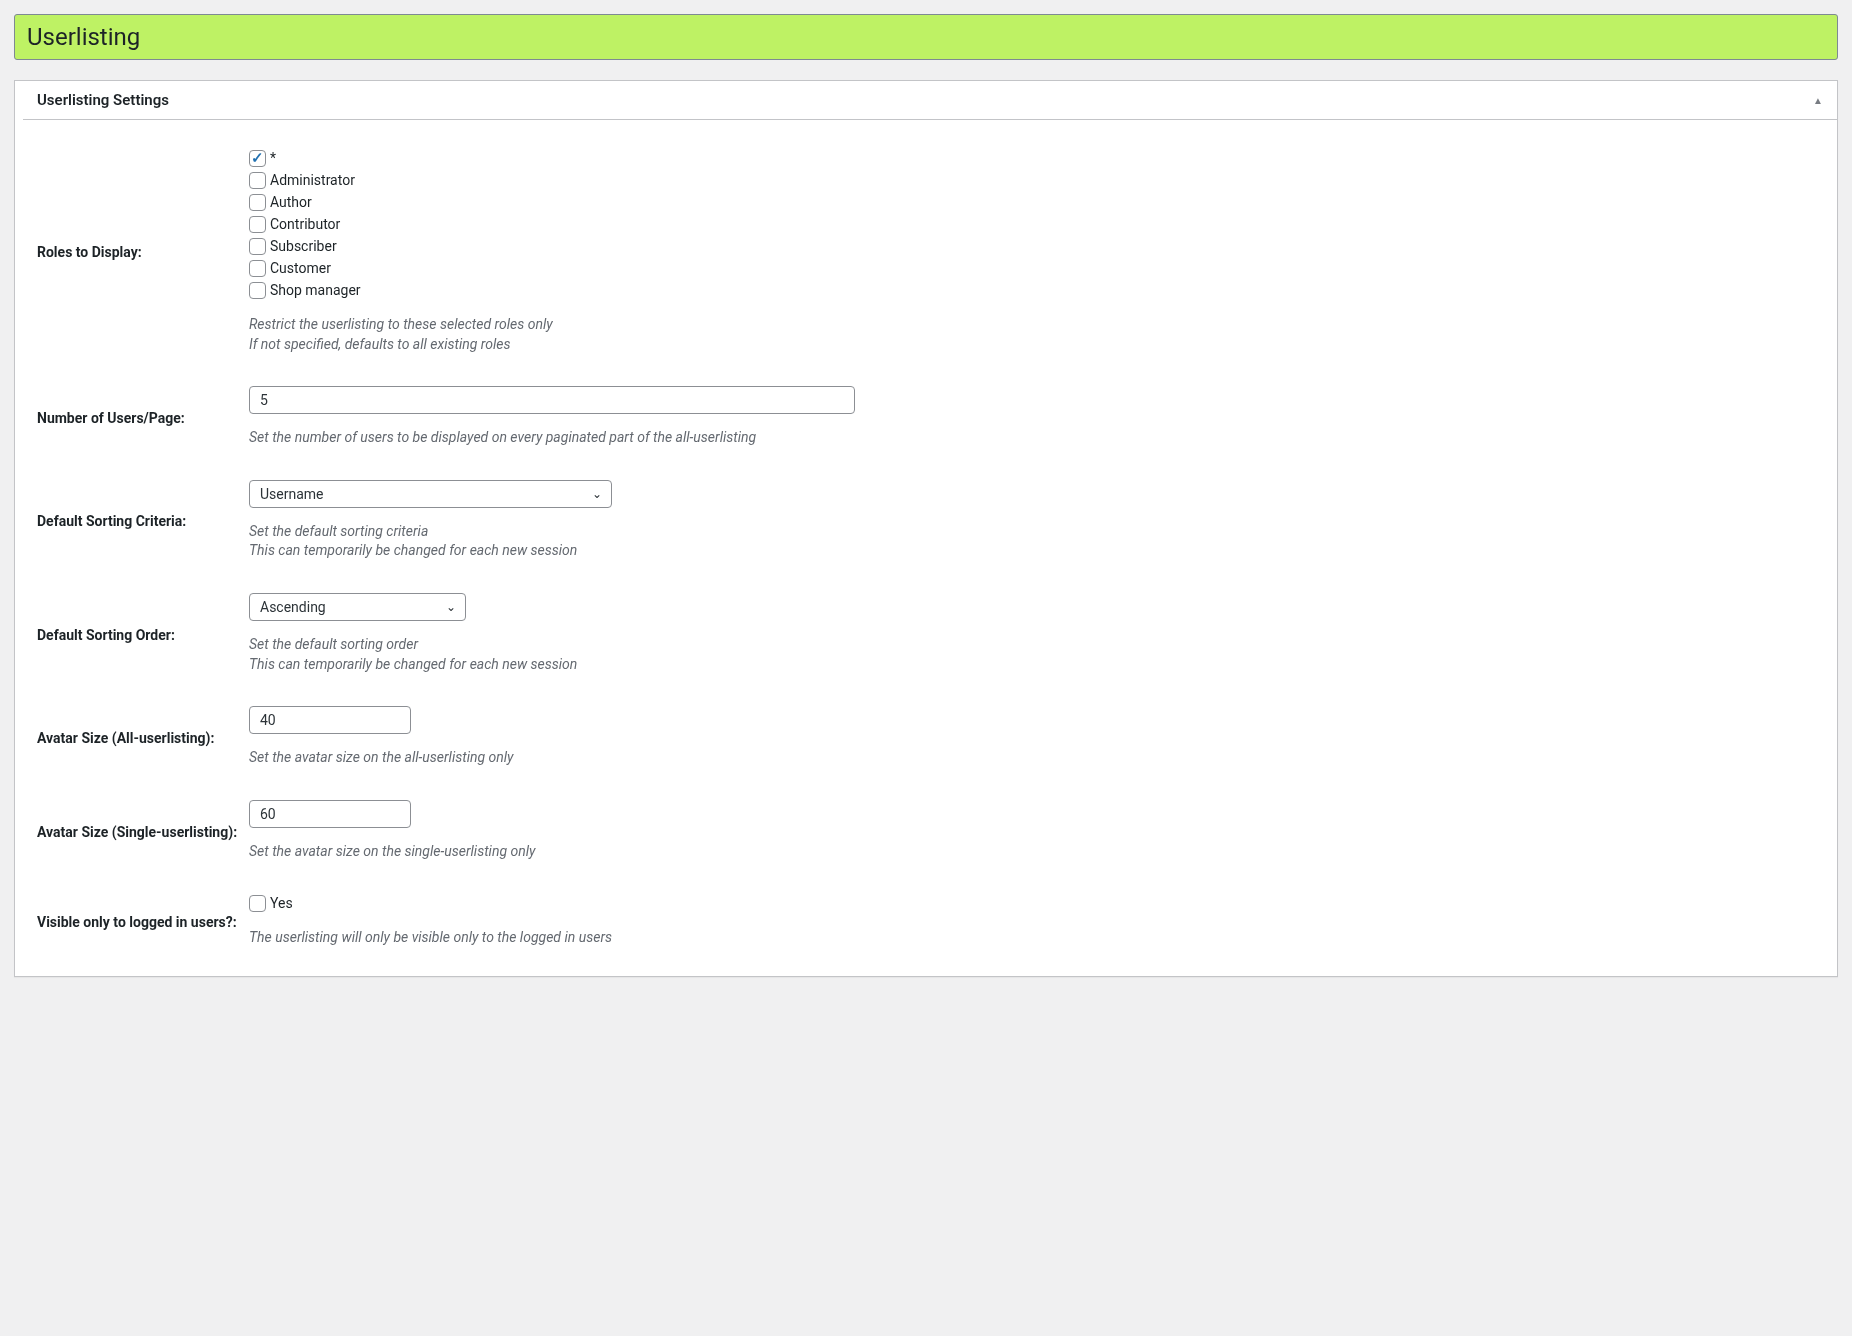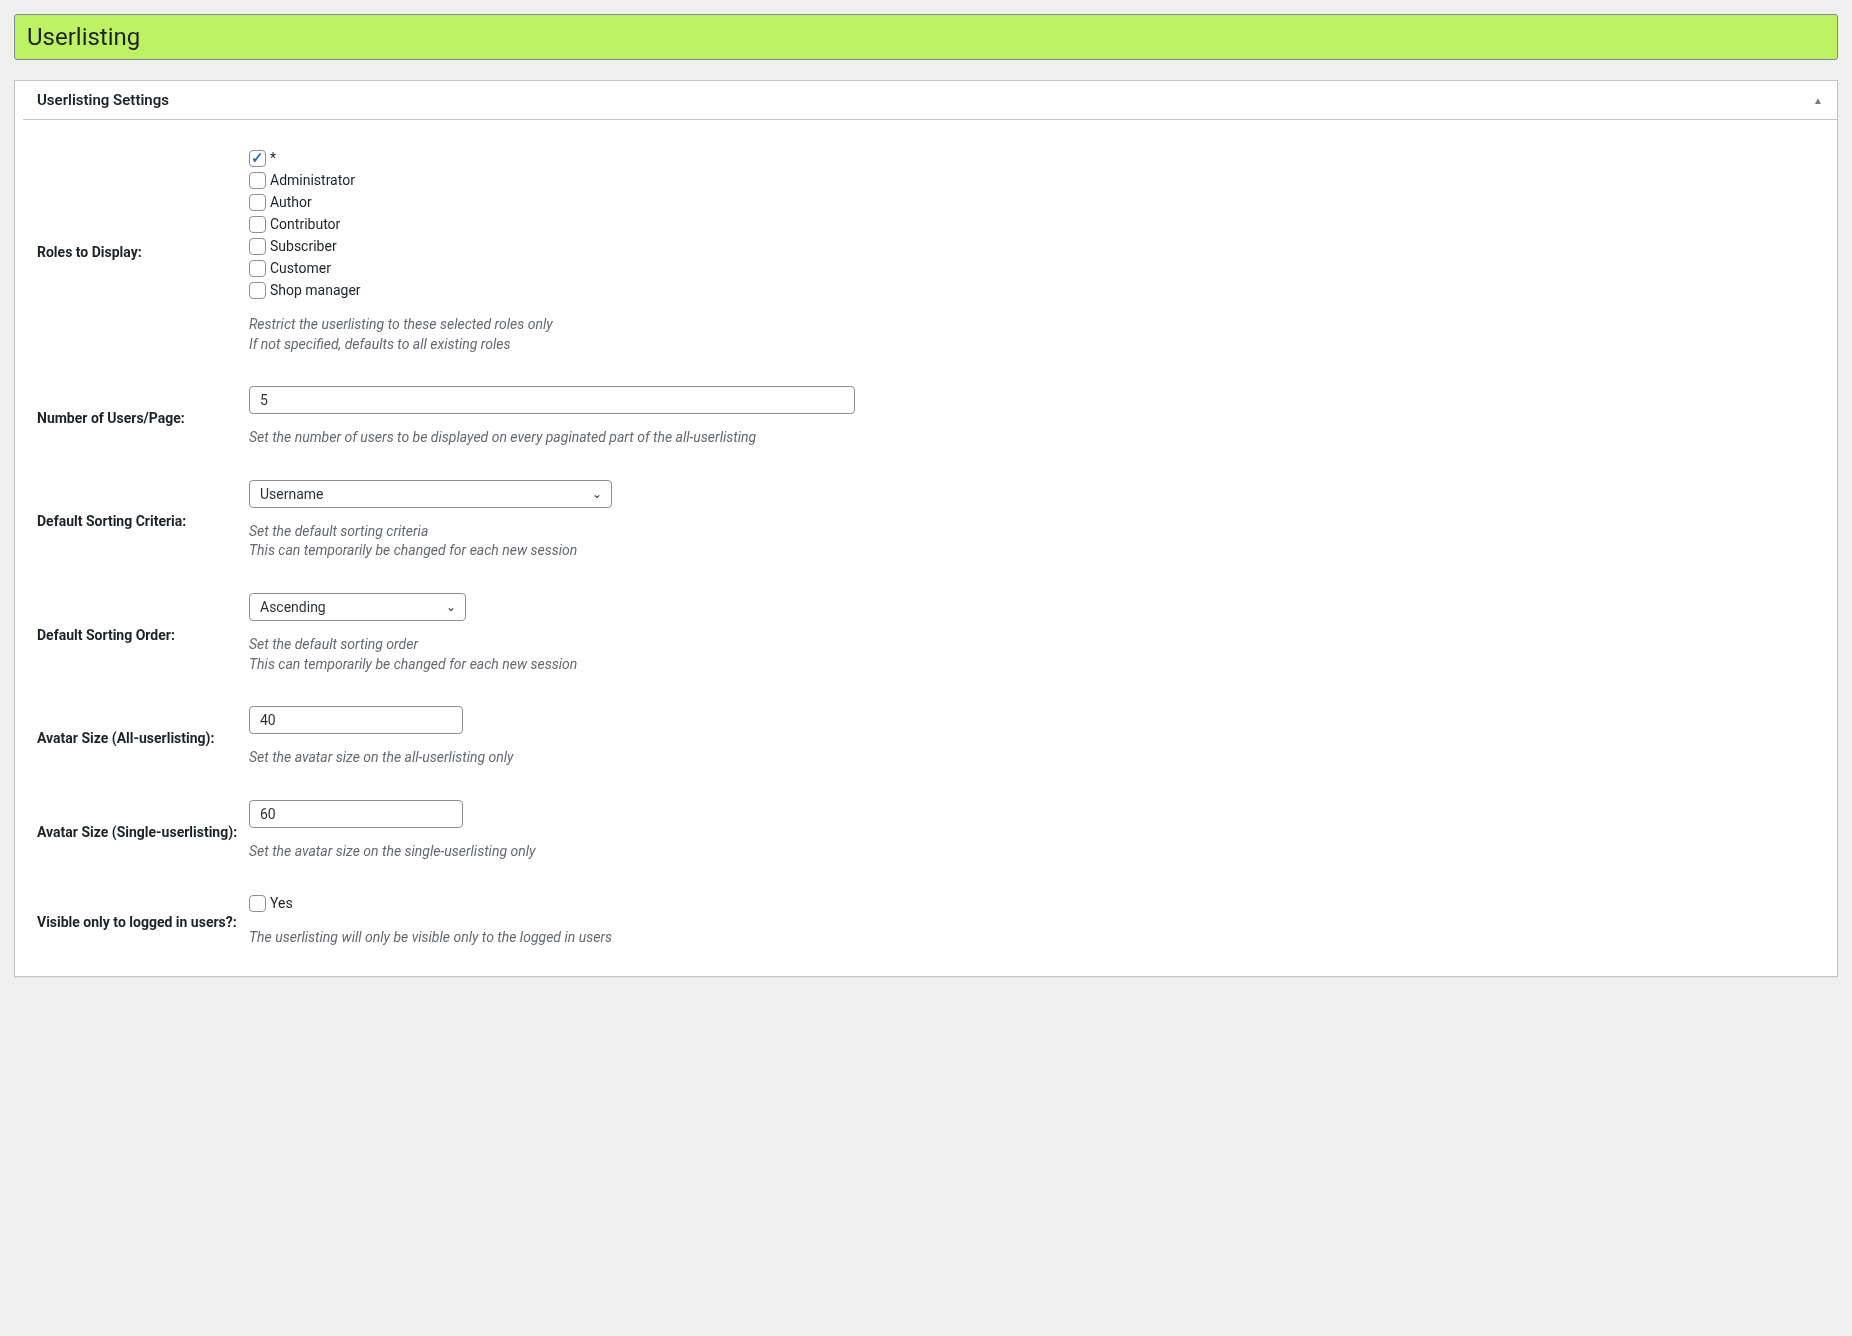--- a/index.html
+++ b/index.html
@@ -95,21 +95,21 @@
   }
   .description {
     font-style: italic;
     color: #646970;
     font-size: 14px;
     line-height: 1.4;
     margin-top: 14px;
   }
   .desc-under { }
   input[type="text"].wide { width: 606px; }
-  input[type="text"].narrow { width: 214px; }
+  input[type="text"].narrow { width: 162px; }
   input[type="text"], select {
     border: 1px solid #8c8f94;
     border-radius: 4px;
     background: #fff;
     padding: 5px 10px;
     font-size: 14px;
     color: #2c3338;
     font-family: inherit;
   }
   select { appearance: none; padding-right: 30px; }

